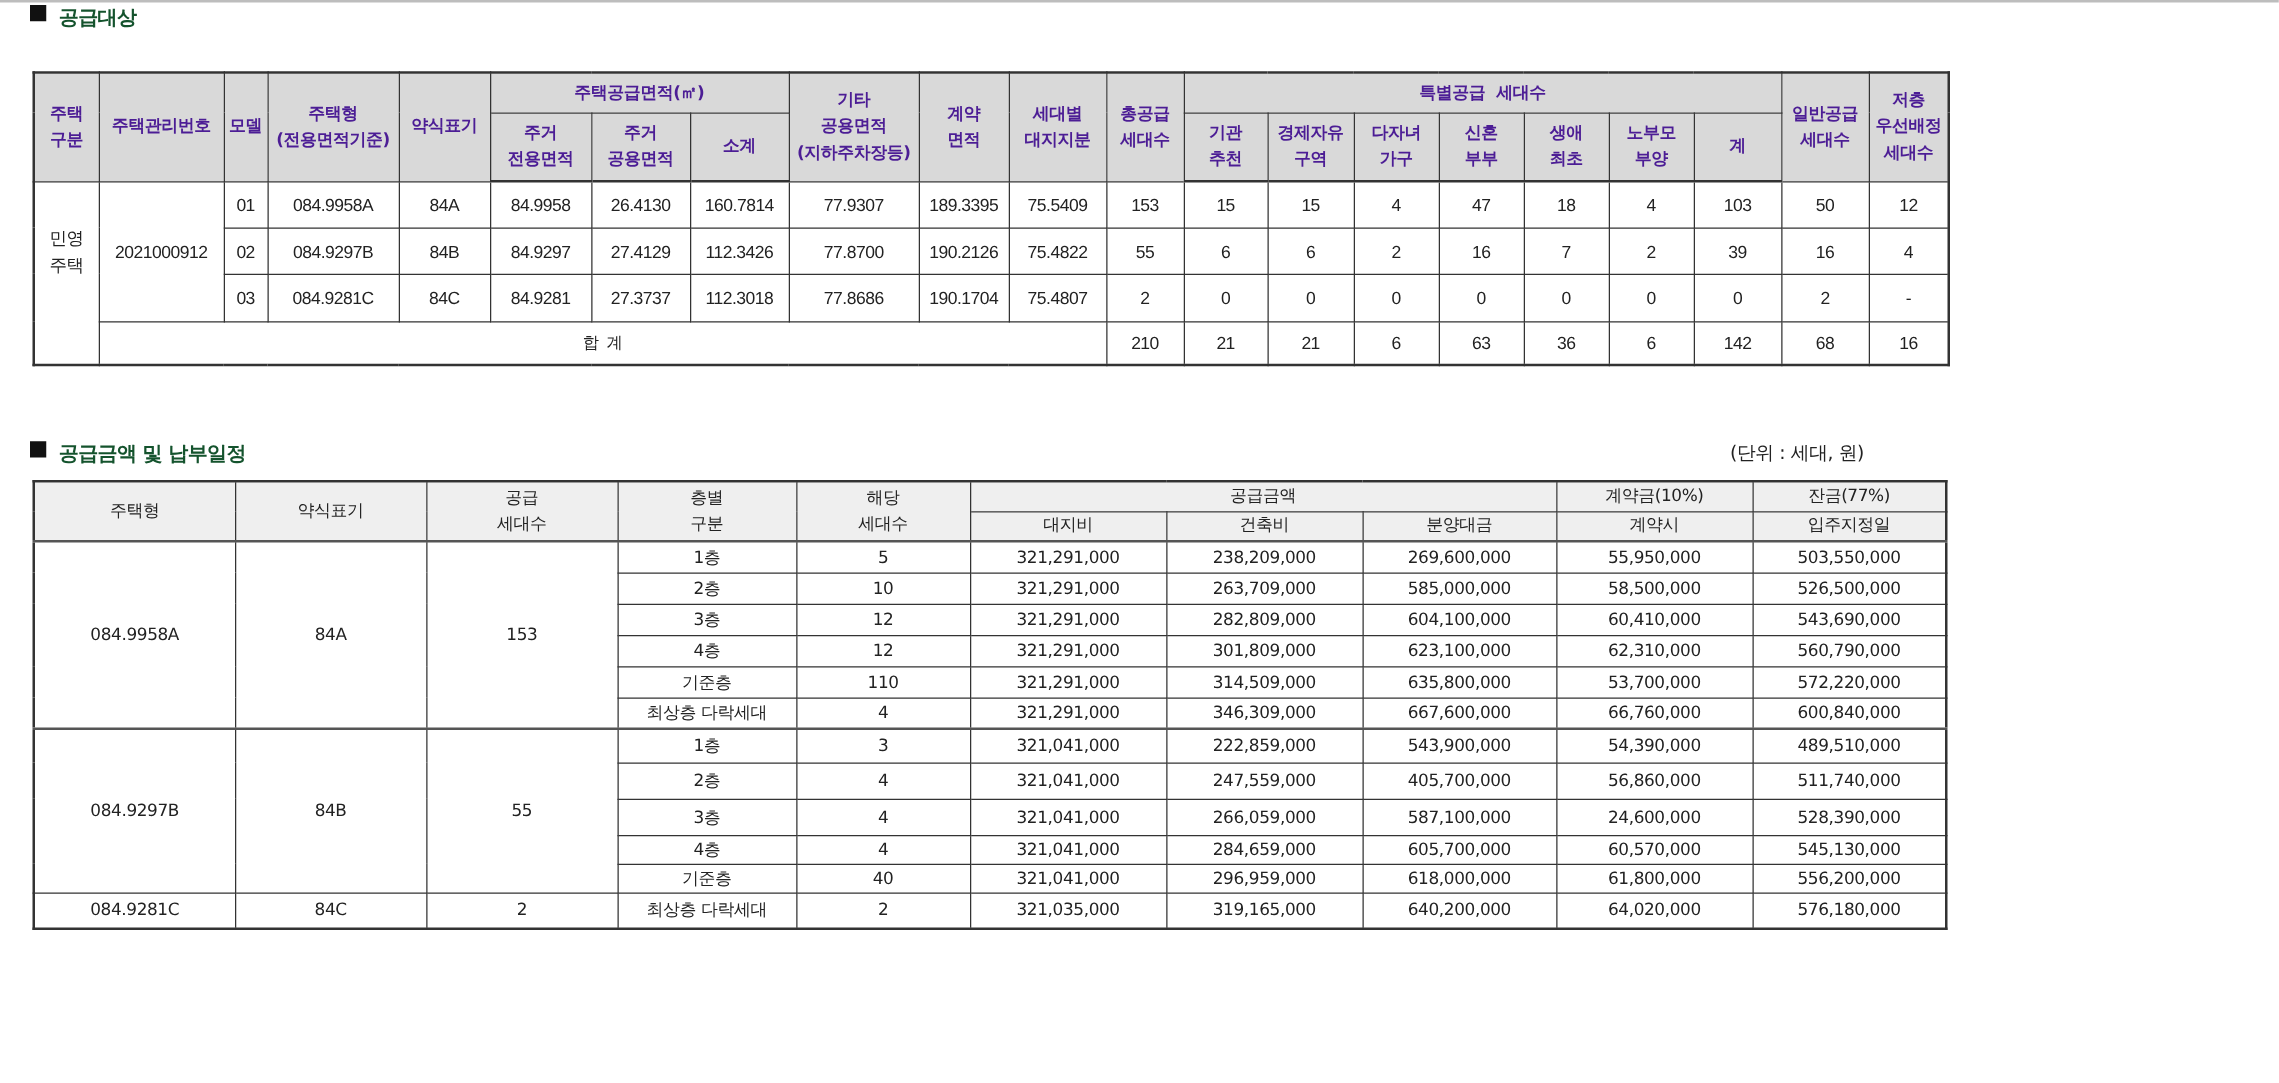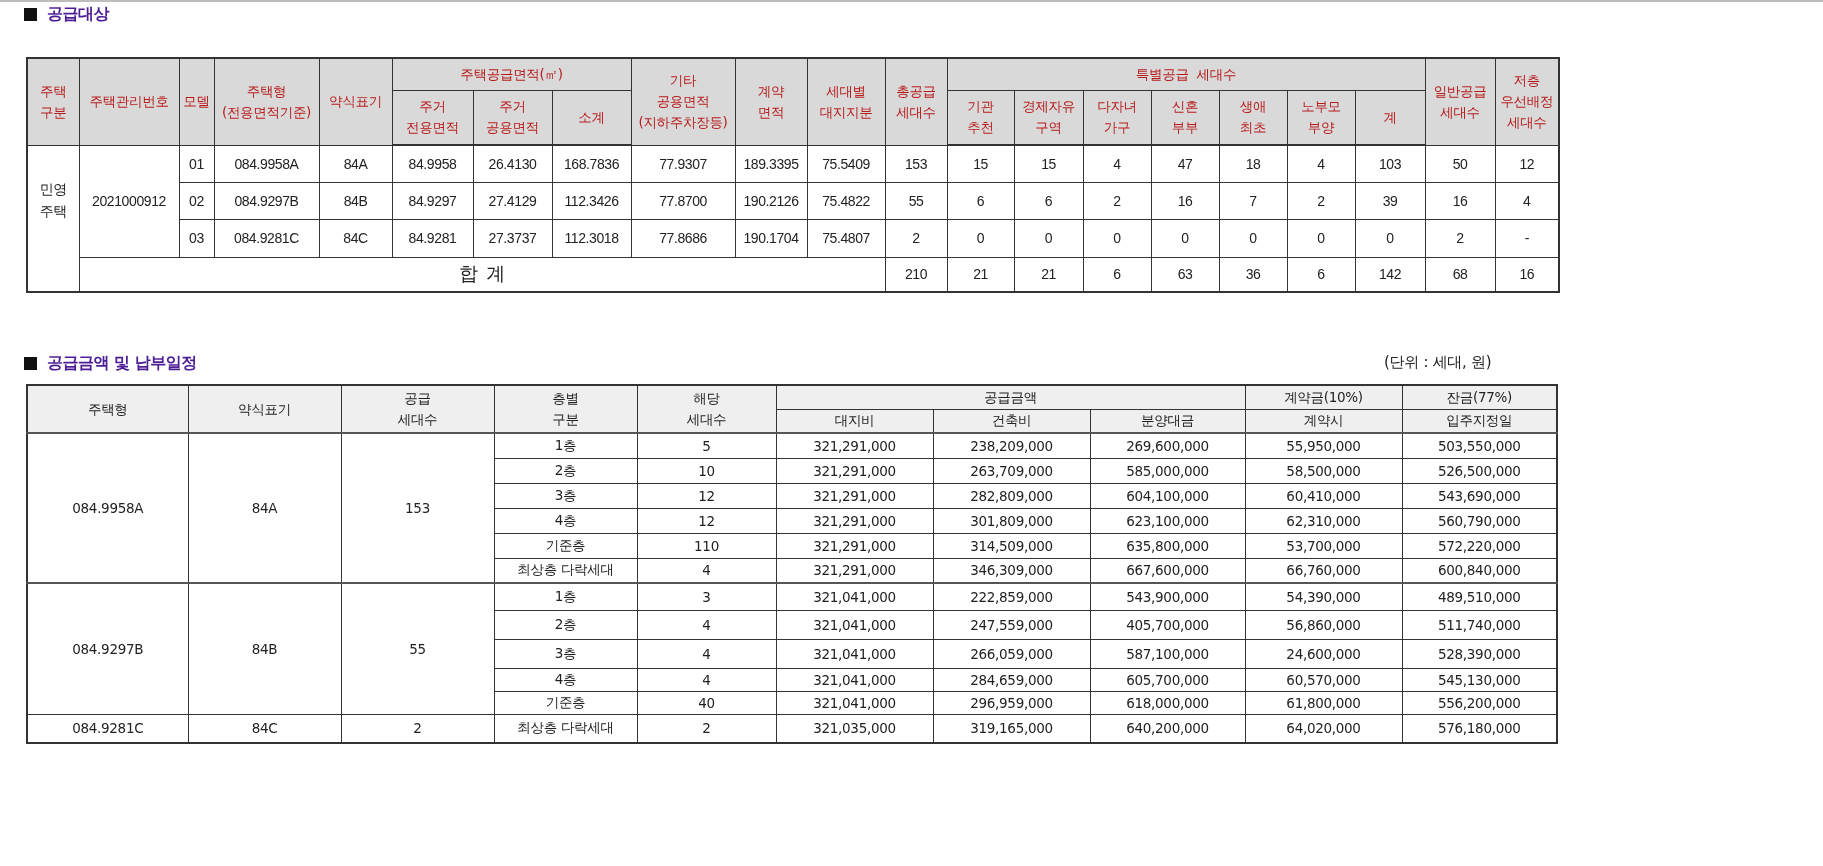--- a/index.html
+++ b/index.html
@@ -1,25 +1,25 @@
 <!DOCTYPE html>
 <html><head>
 <meta charset="utf-8">
 <style>
   html, body { margin:0; padding:0; background:#ffffff; }
   body { width:1823px; height:866px; position:relative; overflow:hidden;
          font-family:"DejaVu Sans","Liberation Sans",sans-serif; color:#222; }
   .topline { position:absolute; left:0; top:0; width:1823px; height:2px; background:#bdbdbd; }
-  .section-title { position:absolute; left:24px; font-size:16px; font-weight:bold; color:#4c1d95; letter-spacing:-0.5px; display:flex; align-items:center; }
+  .section-title { position:absolute; left:24px; font-size:16px; font-weight:bold; color:#14532d; letter-spacing:-0.5px; display:flex; align-items:flex-start; }
   .section-title .sq { display:inline-block; width:13px; height:13px; background:#111; margin-right:10px; }
   .unit { position:absolute; font-size:15px; color:#222; letter-spacing:-0.3px; }
   table { position:absolute; border-collapse:collapse; table-layout:fixed; }
   td, th { border:1px solid #333; text-align:center; vertical-align:middle; padding:0; overflow:hidden; white-space:nowrap; }
   #t1 { left:26px; top:57px; width:1532px; border:2px solid #333; font-size:14px; }
-  #t1 th { background:#d9d9d9; font-weight:normal; font-size:13.5px; line-height:21px; letter-spacing:-0.3px; color:#b91c1c; }
+  #t1 th { background:#d9d9d9; font-weight:bold; font-size:13.5px; line-height:21px; letter-spacing:-0.3px; color:#4c1d95; }
   #t1 td { font-family:"Liberation Sans Narrow","Liberation Sans",sans-serif; font-size:14px; color:#222; letter-spacing:-0.4px; }
   #t1 thead tr:last-child th { border-bottom:2px solid #333; }
   #t2 { left:26px; top:384px; width:1530px; border:2px solid #333; font-size:14px; }
   #t2 th { background:#efefef; font-weight:normal; font-size:13.5px; line-height:21px; color:#222; letter-spacing:-0.3px; }
   #t2 td { font-size:13.5px; color:#222; letter-spacing:-0.3px; }
   #t2 tbody.grp { border-top:2px solid #555; }
 </style>
 </head>
 <body>
 
@@ -81,28 +81,28 @@
       <th><span>경제자유</span><br><span>구역</span></th>
       <th><span>다자녀</span><br><span>가구</span></th>
       <th><span>신혼</span><br><span>부부</span></th>
       <th><span>생애</span><br><span>최초</span></th>
       <th><span>노부모</span><br><span>부양</span></th>
       <th>계</th>
     </tr>
   </thead>
   <tbody>
     <tr style="height:37px;">
-      <td rowspan="4" style="vertical-align:middle; padding-bottom:34px; line-height:22px;font-family:Liberation Mono, monospace;"><span>민영</span><br><span>주택</span></td>
+      <td rowspan="4" style="vertical-align:middle; padding-bottom:34px; line-height:22px;"><span>민영</span><br><span>주택</span></td>
       <td rowspan="3">2021000912</td>
       <td>01</td>
       <td>084.9958A</td>
       <td>84A</td>
       <td>84.9958</td>
       <td>26.4130</td>
-      <td>168.7836</td>
+      <td>160.7814</td>
       <td>77.9307</td>
       <td>189.3395</td>
       <td>75.5409</td>
       <td>153</td>
       <td>15</td>
       <td>15</td>
       <td>4</td>
       <td>47</td>
       <td>18</td>
       <td>4</td>
@@ -146,21 +146,21 @@
       <td>0</td>
       <td>0</td>
       <td>0</td>
       <td>0</td>
       <td>0</td>
       <td>0</td>
       <td>2</td>
       <td>-</td>
     </tr>
     <tr style="height:35px;">
-      <td colspan="10" style="white-space:pre; font-family:Liberation Serif, serif; font-size:19px;">합  계</td>
+      <td colspan="10" style="white-space:pre; font-family:Liberation Sans, sans-serif; font-size:13px;">합  계</td>
       <td>210</td>
       <td>21</td>
       <td>21</td>
       <td>6</td>
       <td>63</td>
       <td>36</td>
       <td>6</td>
       <td>142</td>
       <td>68</td>
       <td>16</td>

